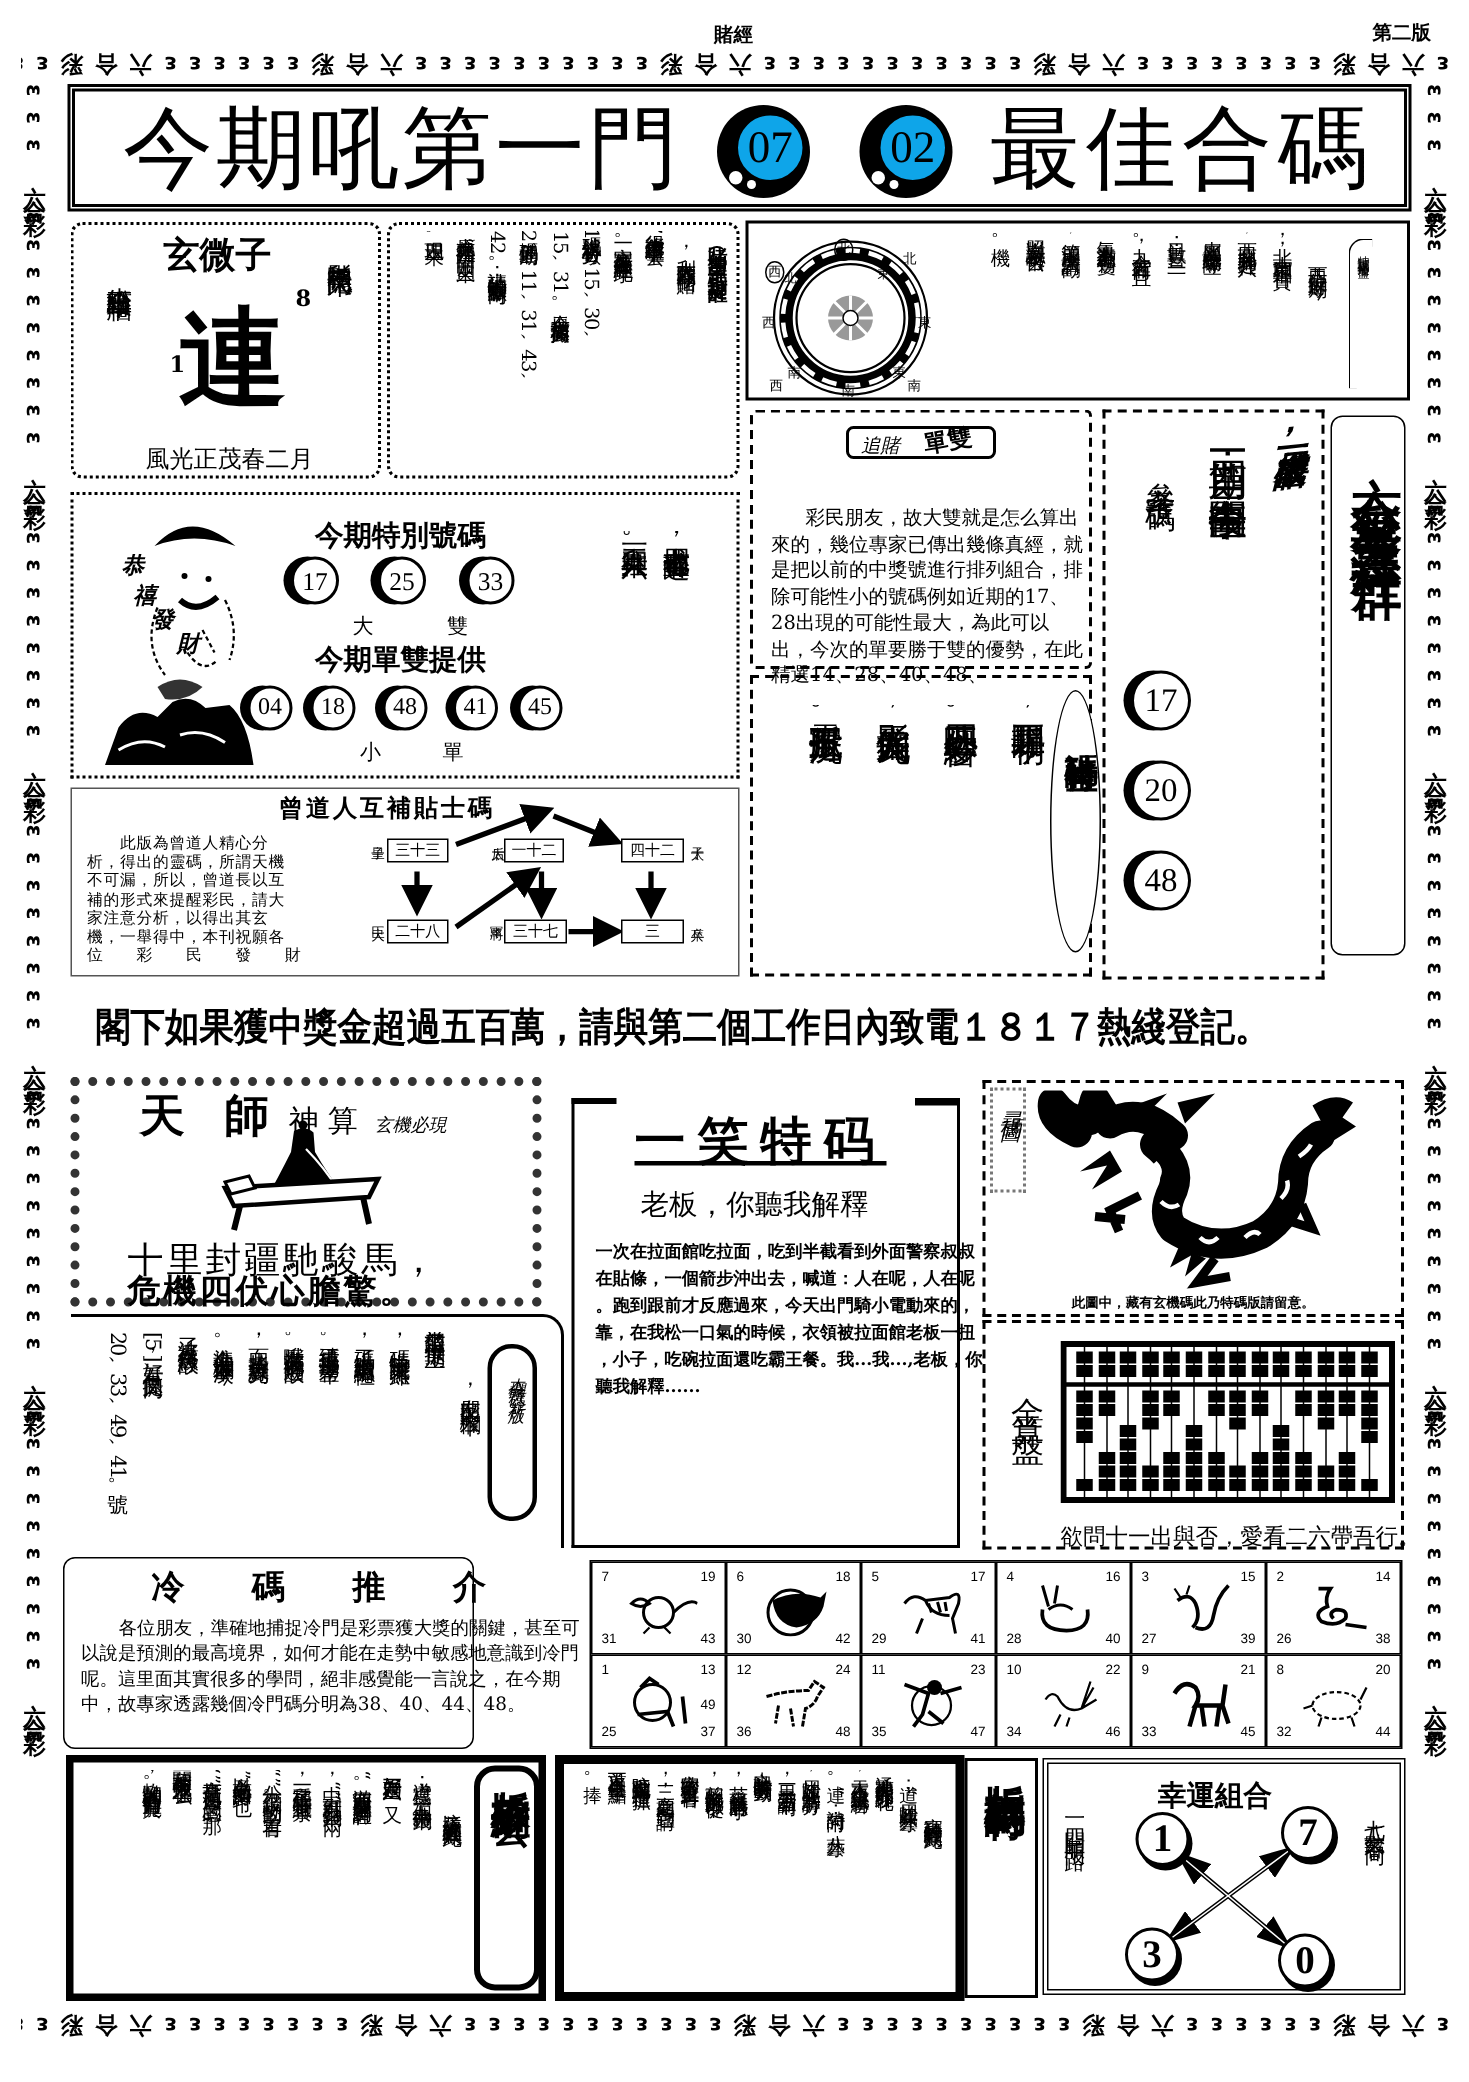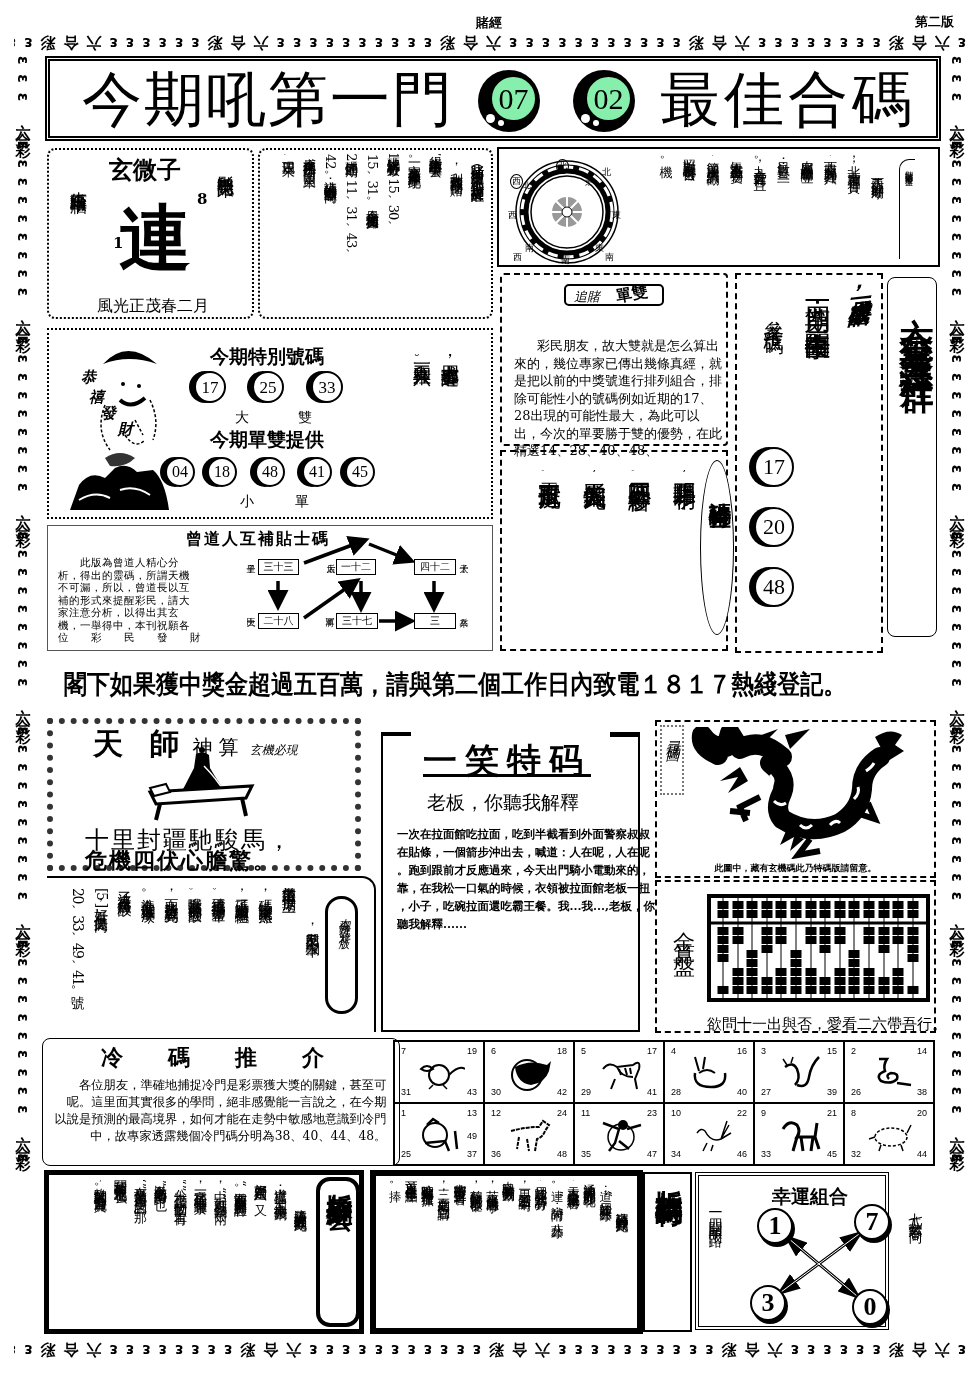--- a/index.html
+++ b/index.html
@@ -5,21 +5,21 @@
 *{margin:0;padding:0;box-sizing:border-box;}
 html,body{width:979px;height:1388px;background:#fff;overflow:hidden;}
 body{position:relative;font-family:"DejaVu Serif",serif;color:#000;}
 .a{position:absolute;}
 .v{position:absolute;writing-mode:vertical-rl;white-space:nowrap;}
 .vg{position:absolute;writing-mode:vertical-rl;white-space:nowrap;overflow:hidden;}
 .vg>div{display:block;}
 .sans{font-family:"DejaVu Sans",sans-serif;}
 .ball{position:absolute;border:2px solid #000;border-radius:50%;background:#fff;display:flex;align-items:center;justify-content:center;font-family:"Liberation Serif",serif;box-shadow:-5px 0 0 0 #000;line-height:1;}
 .bigball{position:absolute;width:62px;height:62px;border-radius:50%;background:#000;}
-.bigball span{position:absolute;right:3px;top:5px;width:47px;height:47px;border-radius:50%;background:#86efac;border:2px solid #000;display:flex;align-items:center;justify-content:center;font-family:"Liberation Serif",serif;font-size:30px;line-height:1;}
+.bigball span{position:absolute;right:3px;top:5px;width:47px;height:47px;border-radius:50%;background:#0ea5e9;border:2px solid #000;display:flex;align-items:center;justify-content:center;font-family:"Liberation Serif",serif;font-size:30px;line-height:1;}
 .bigball i{position:absolute;width:9px;height:9px;border-radius:50%;background:#fff;}
 .strip{position:absolute;white-space:nowrap;overflow:hidden;font-family:"DejaVu Sans",sans-serif;font-weight:bold;font-size:15px;letter-spacing:8px;line-height:20px;}
 .vstrip{position:absolute;writing-mode:vertical-rl;white-space:nowrap;overflow:hidden;font-family:"DejaVu Sans",sans-serif;font-weight:bold;font-size:15px;letter-spacing:10px;line-height:26px;}
 .ln{display:block;white-space:nowrap;}
 .node{position:absolute;height:16px;border:1.5px solid #000;font-size:10px;display:flex;align-items:center;justify-content:center;background:#fff;}
 .role{position:absolute;writing-mode:vertical-rl;font-size:9px;font-family:"DejaVu Sans",sans-serif;line-height:10px;}
 .zgrid{position:absolute;display:grid;grid-template-columns:repeat(6,1fr);grid-template-rows:1fr 1fr;border:1.5px solid #000;}
 .zc{position:relative;border:1px solid #000;}
 .zn{position:absolute;font-size:9px;font-family:"Liberation Sans",sans-serif;line-height:1;}
 .tl{left:6px;top:5px;}.tr{right:6px;top:5px;}.bl{left:6px;bottom:5px;}.br{right:6px;bottom:5px;}
@@ -309,26 +309,26 @@
     <div>準。今次本欄首個推介</div>
     <div>自然是綠波了，故綠</div>
     <div>[5看好，同又提供]、</div>
     <div>20、33、49、41號。</div>
   </div>
   <div class="a" style="left:278px;top:18px;width:33px;height:118px;border:3px solid #000;border-radius:16px;background:#fff;">
     <div class="v" style="left:7px;top:10px;font-size:11px;letter-spacing:3.5px;font-style:italic;">本欄特碼分析版</div>
   </div>
 </div>
 
-<div class="a" style="left:42px;top:1038px;width:358px;height:128px;border:1.5px solid #000;border-radius:8px;text-align:right;">
+<div class="a" style="left:42px;top:1038px;width:274px;height:128px;border:1.5px solid #000;border-radius:8px;">
   <div class="a" style="left:58px;top:4px;font-size:22px;font-weight:bold;letter-spacing:45px;white-space:nowrap;">冷碼推介</div>
   <div class="a" style="left:11px;top:38px;font-size:12.3px;line-height:17px;">
     <span class="ln" style="padding-left:25px;">各位朋友，準確地捕捉冷門是彩票獲大獎的關鍵，甚至可</span>
+    <span class="ln">以說是預測的最高境界，如何才能在走勢中敏感地意識到冷門</span>
     <span class="ln">呢。這里面其實很多的學問，絕非感覺能一言說之，在今期</span>
-    <span class="ln">以說是預測的最高境界，如何才能在走勢中敏感地意識到冷門</span>
     <span class="ln">中，故專家透露幾個冷門碼分明為38、40、44、48。</span>
   </div>
 </div>
 
 <div class="zgrid" style="left:393px;top:1040px;width:542px;height:126px;">
   <div class="zc">
     <span class="zn tl">7</span>
       <span class="zn tr">19</span>
       <span class="zn bl">31</span>
       <span class="zn br">43</span>
@@ -483,21 +483,21 @@
     <div>三，四句之意，講到它門</div>
     <div>逐漸到處亂啃咬，抓住這</div>
     <div>點牛這個生肖今次可首</div>
     <div>捧。</div>
   </div>
 </div>
 <div class="a" style="left:643px;top:1172px;width:49px;height:160px;border:2px solid #000;">
   <div class="v sans" style="left:6px;top:4px;font-size:27px;font-weight:900;letter-spacing:-2px;">特碼詩剖析版</div>
 </div>
 
-<div class="a" style="left:695px;top:1172px;width:194px;height:158px;border:4px double #000;text-align:center;">
+<div class="a" style="left:695px;top:1172px;width:242px;height:158px;border:4px double #000;text-align:center;">
   <div class="a sans" style="left:73px;top:8px;font-size:19px;font-weight:bold;">幸運組合</div>
   <div class="v" style="left:8px;top:29px;font-size:14px;letter-spacing:3px;">一四開順千門路</div>
   <div class="v" style="left:208px;top:26px;font-size:14px;letter-spacing:3px;">七八二數各不同</div>
   <svg class="a" style="left:-4px;top:-4px;" width="242" height="158" viewBox="0 0 242 158">
     <defs>
         <marker id="ah2" markerWidth="8" markerHeight="6" refX="6" refY="3" orient="auto-start-reverse">
           <path d="M0 0L8 3L0 6Z" fill="#000"></path>
         </marker>
       </defs>
     <g stroke="#000" stroke-width="3" fill="none" marker-start="url(#ah2)" marker-end="url(#ah2)">

